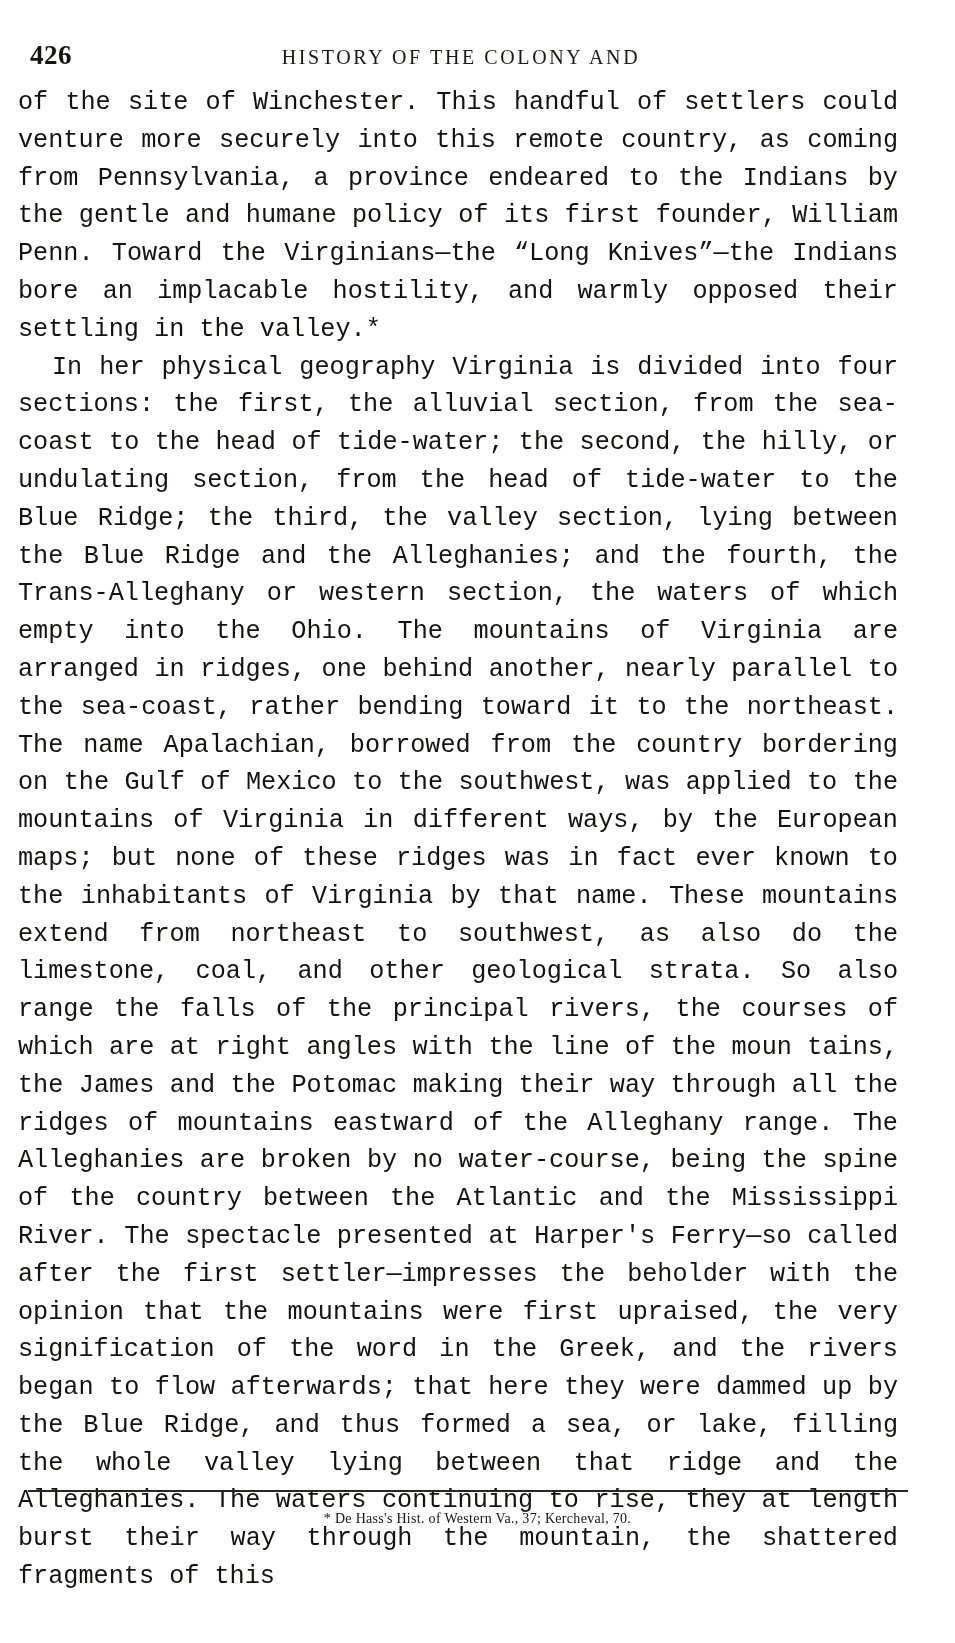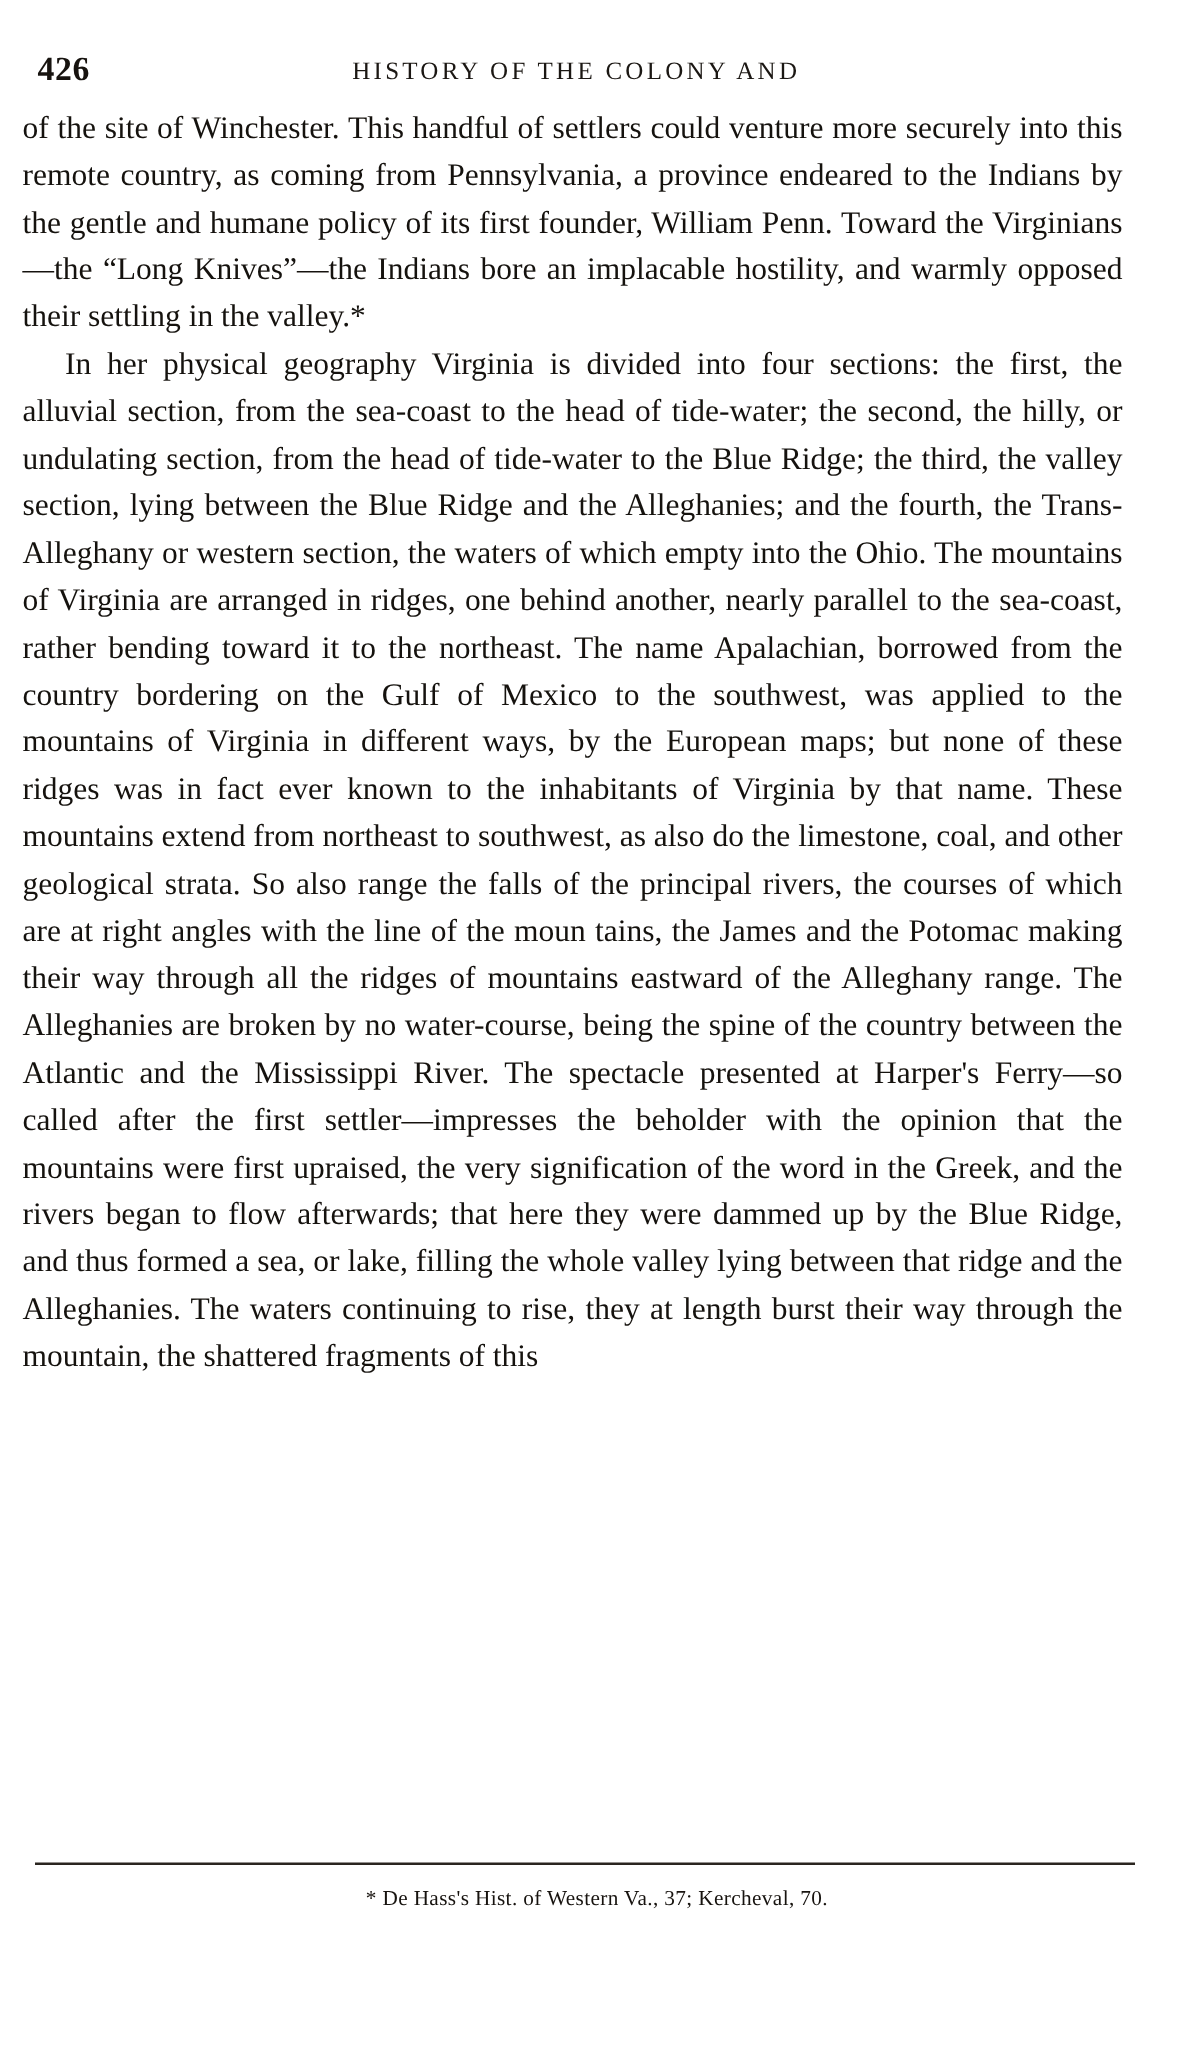--- a/index.html
+++ b/index.html
@@ -57,20 +57,21 @@
   .textblock {
     position: absolute;
     top: 84px;
     left: 18px;
     width: 880px;
     font-size: 25.2px;
     line-height: 37.8px;
     text-align: justify;
     text-justify: inter-word;
     color: #15120e;
+    font-family: Liberation Mono, monospace;
   }
   .textblock p {
     margin: 0;
   }
   .textblock p.indent {
     text-indent: 34px;
   }
   .textblock p + p {
     margin-top: 0;
   }
@@ -82,21 +83,21 @@
     width: 880px;
     height: 2px;
     background: #2a2520;
   }
   .footnote {
     position: absolute;
     left: 0;
     top: 1505px;
     width: 955px;
     text-align: center;
-    font-size: 17px;
+    font-size: 14px;
     line-height: 28px;
     color: #17130f;
     letter-spacing: 0.3px;
   }
 </style>
 </head>
 <body>
 
 <div class="page">
 

